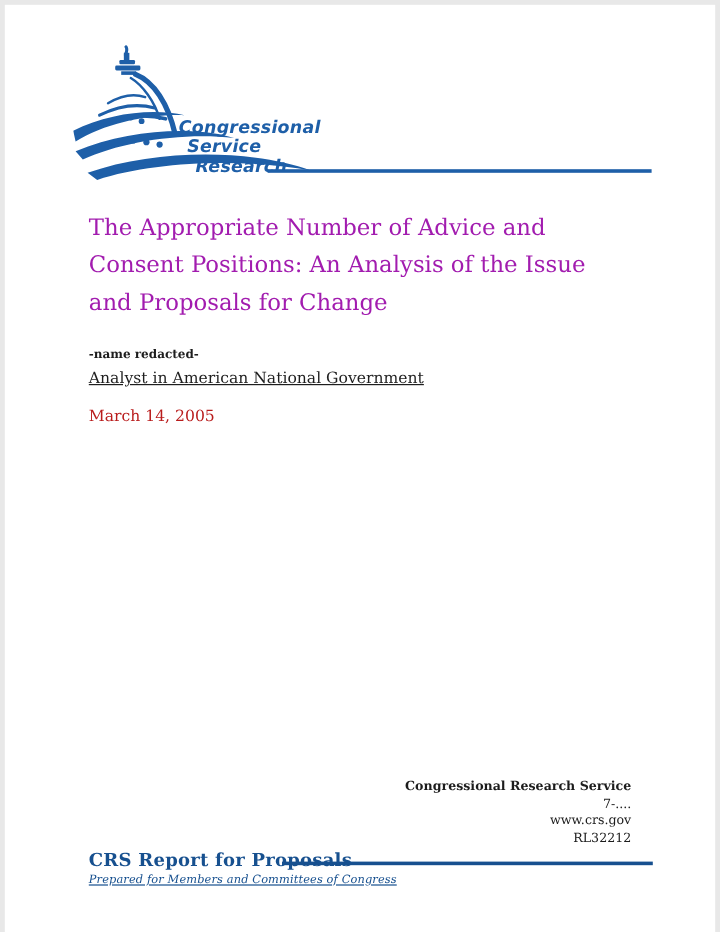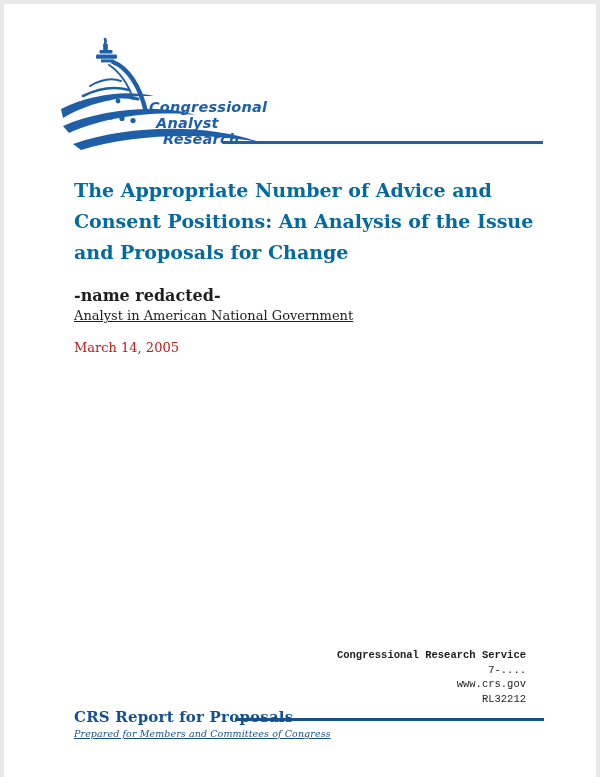--- a/index.html
+++ b/index.html
@@ -16,31 +16,31 @@
     font-weight:bold;font-style:italic;
     font-size:14.5px;line-height:16px;color:#1E5FA8;
     letter-spacing:.2px;
   }
   .logo-text .l2{padding-left:7px;}
   .logo-text .l3{padding-left:14px;}
   .header-rule{position:absolute;left:219px;top:137px;width:320px;height:2.5px;background:#1E5FA8;}
   
   .title{
     position:absolute;left:70px;top:171px;width:490px;
-    font-size:19px;font-weight:bold;color:#0369a1;line-height:31px;
+    font-size:19px;font-weight:normal;color:#a21caf;line-height:31px;
   }
   
   .author{position:absolute;left:70px;top:285px;color:#1e1e1e;}
-  .author .name{font-size:16px;font-weight:bold;line-height:14px;}
+  .author .name{font-size:10px;font-weight:bold;line-height:14px;}
   .author .role{font-size:13px;margin-top:5px;line-height:15px;text-decoration:underline;}
   .date{position:absolute;left:70px;top:336px;font-size:13px;color:#b91c1c;}
   
   .footer-right{
     position:absolute;right:70px;top:644px;text-align:right;
-    font-size:10.5px;line-height:14.6px;color:#1c1c1c;font-family:Liberation Mono, monospace;
+    font-size:10.5px;line-height:14.6px;color:#1c1c1c;
   }
   .footer-right .org{font-weight:bold;}
   
   .footer-rule{position:absolute;left:231px;top:714px;width:309px;height:2.5px;background:#17508F;}
   .footer-left{position:absolute;left:70px;top:705px;color:#17508F;}
   .footer-left .banner{font-size:15px;font-weight:bold;line-height:17px;letter-spacing:.2px;}
   .footer-left .tagline{font-size:9.5px;font-style:italic;margin-top:2px;letter-spacing:.1px;text-decoration:underline;}
 </style>
 </head>
 <body>
@@ -68,21 +68,21 @@
     <circle cx="61" cy="81.5" r="2.6" fill="#1E5FA8" stroke="none"></circle>
     <circle cx="72" cy="83.5" r="2.6" fill="#1E5FA8" stroke="none"></circle>
 
     <path d="M0,72 C30,57 66,53 93,59 C62,58 26,66 2,81 Z" fill="#1E5FA8" stroke="none"></path>
     <path d="M2,89 C46,70 104,68 134,78 C92,73 40,81 8,96 Z" fill="#1E5FA8" stroke="none"></path>
     <path d="M12,107 C72,86 152,88 198,105 C144,95 68,97 20,113 Z" fill="#1E5FA8" stroke="none"></path>
   </svg>
 
   <div class="logo-text">
     <div class="l1">Congressional</div>
-    <div class="l2">Analyst</div>
+    <div class="l2">Service</div>
     <div class="l3">Research</div>
   </div>
   <div class="header-rule"></div>
 
   <div class="title">
     <div>The Appropriate Number of Advice and</div>
     <div>Consent Positions: An Analysis of the Issue</div>
     <div>and Proposals for Change</div>
   </div>
 

